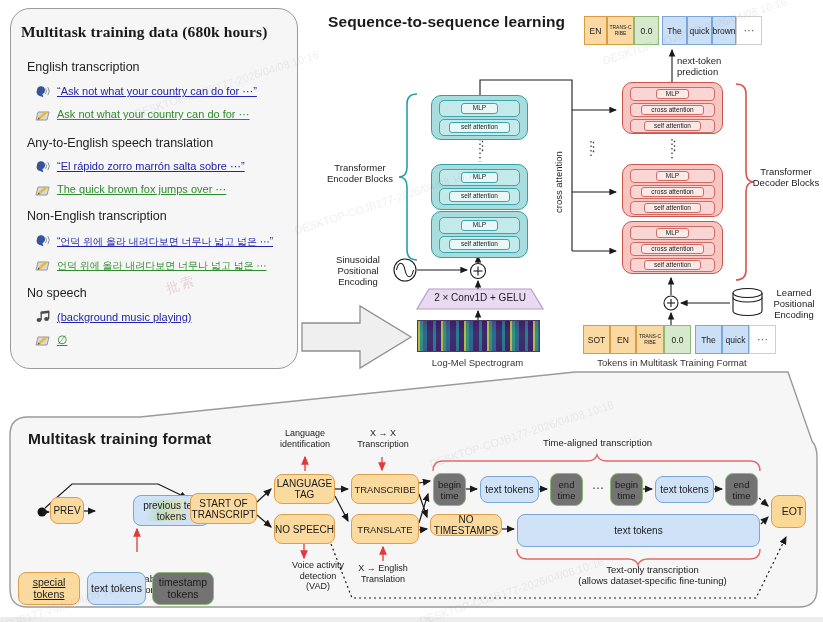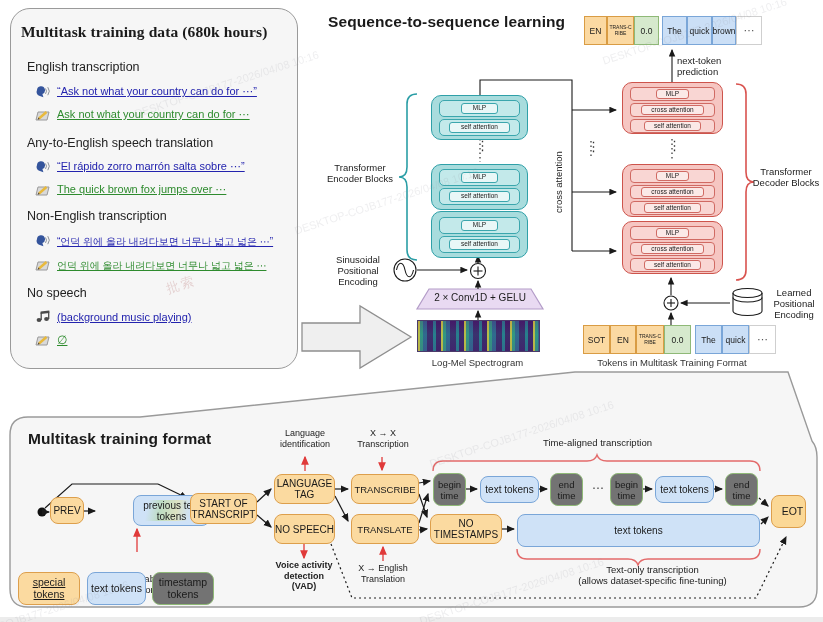--- a/index.html
+++ b/index.html
@@ -356,37 +356,37 @@
   <div class="node orange content" style="left:274px;top:514px;width:61px;height:30px;">NO SPEECH</div>
   <div class="node orange content" style="left:351px;top:474px;width:68px;height:30px;font-size:9.5px;">TRANSCRIBE</div>
   <div class="node orange content" style="left:351px;top:514px;width:68px;height:30px;font-size:9.5px;">TRANSLATE</div>
   <div class="node greenbx content" style="left:433px;top:473px;width:33px;height:33px;font-size:9.5px;">begin time</div>
   <div class="node bluebx content" style="left:480px;top:476px;width:59px;height:27px;">text tokens</div>
   <div class="node greenbx content" style="left:550px;top:473px;width:33px;height:33px;font-size:9.5px;">end time</div>
   <div class="abs content" style="left:588px;top:481px;width:20px;font-size:12px;color:#444;text-align:center;">⋯</div>
   <div class="node greenbx content" style="left:610px;top:473px;width:33px;height:33px;font-size:9.5px;">begin time</div>
   <div class="node bluebx content" style="left:655px;top:476px;width:59px;height:27px;">text tokens</div>
   <div class="node greenbx content" style="left:725px;top:473px;width:33px;height:33px;font-size:9.5px;">end time</div>
-  <div class="node orange content" style="left:430px;top:514px;width:72px;height:30px;">NO TIMESTAMPS</div>
+  <div class="node orange content" style="left:430px;top:514px;width:72px;height:22px;">NO TIMESTAMPS</div>
   <div class="node bluebx content" style="left:517px;top:514px;width:243px;height:33px;">text tokens</div>
   <div class="node orange content" style="left:771px;top:495px;width:35px;height:33px;font-size:10.5px;background:#FBD896;padding-left:8px;">EOT</div>
 
   <div class="abs content tiny-red-lbl" style="left:75px;top:574px;width:125px;font-size:9.5px;">
     <div>Custom vocabulary /</div>
     <div>attention</div>
   </div>
   <div class="abs content tiny-red-lbl" style="left:270px;top:428px;width:70px;">
     <div>Language</div>
     <div>identification</div>
   </div>
   <div class="abs content tiny-red-lbl" style="left:349px;top:428px;width:68px;">
     <div>X → X</div>
     <div>Transcription</div>
   </div>
-  <div class="abs content tiny-red-lbl" style="left:269px;top:560px;width:70px;font-weight:bold;">
+  <div class="abs content tiny-red-lbl" style="left:283px;top:560px;width:70px;">
     <div>Voice activity</div>
     <div>detection</div>
     <div>(VAD)</div>
   </div>
   <div class="abs content tiny-red-lbl" style="left:351px;top:563px;width:64px;">
     <div>X → English</div>
     <div>Translation</div>
   </div>
   <div class="abs content small-lbl" style="left:515px;top:437px;width:165px;">Time-aligned transcription</div>
   <div class="abs content small-lbl" style="left:545px;top:564px;width:215px;">

